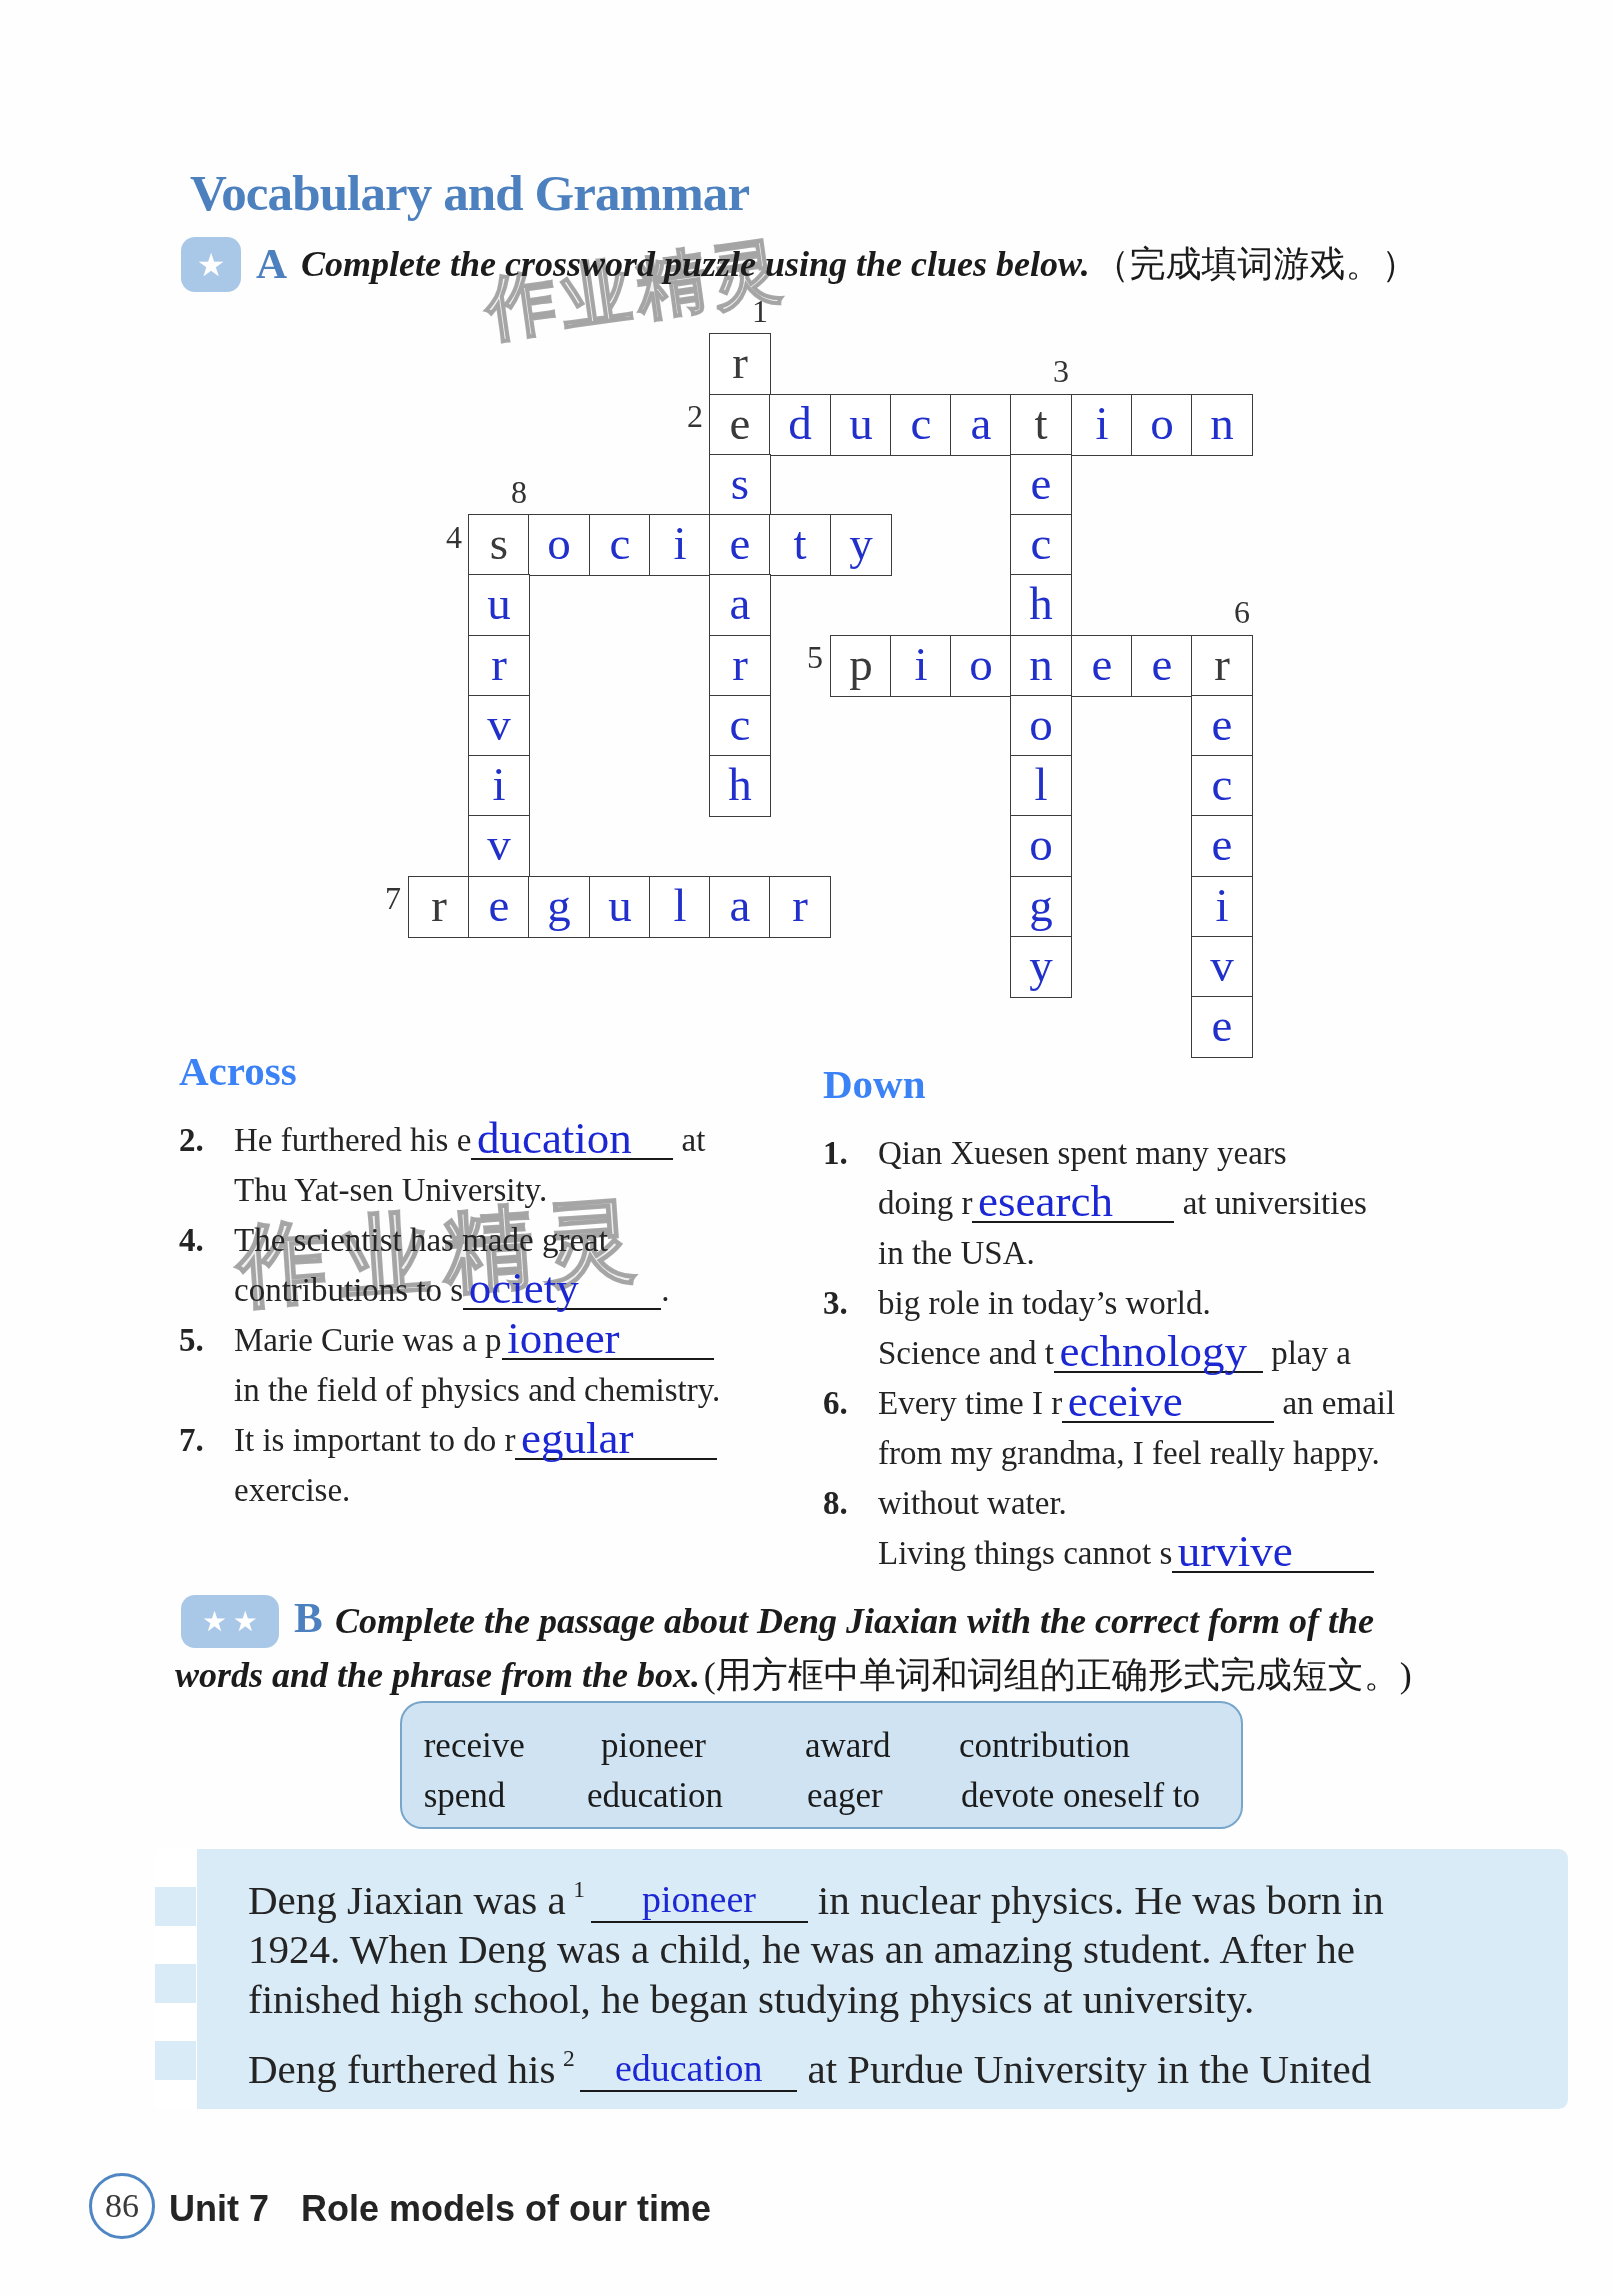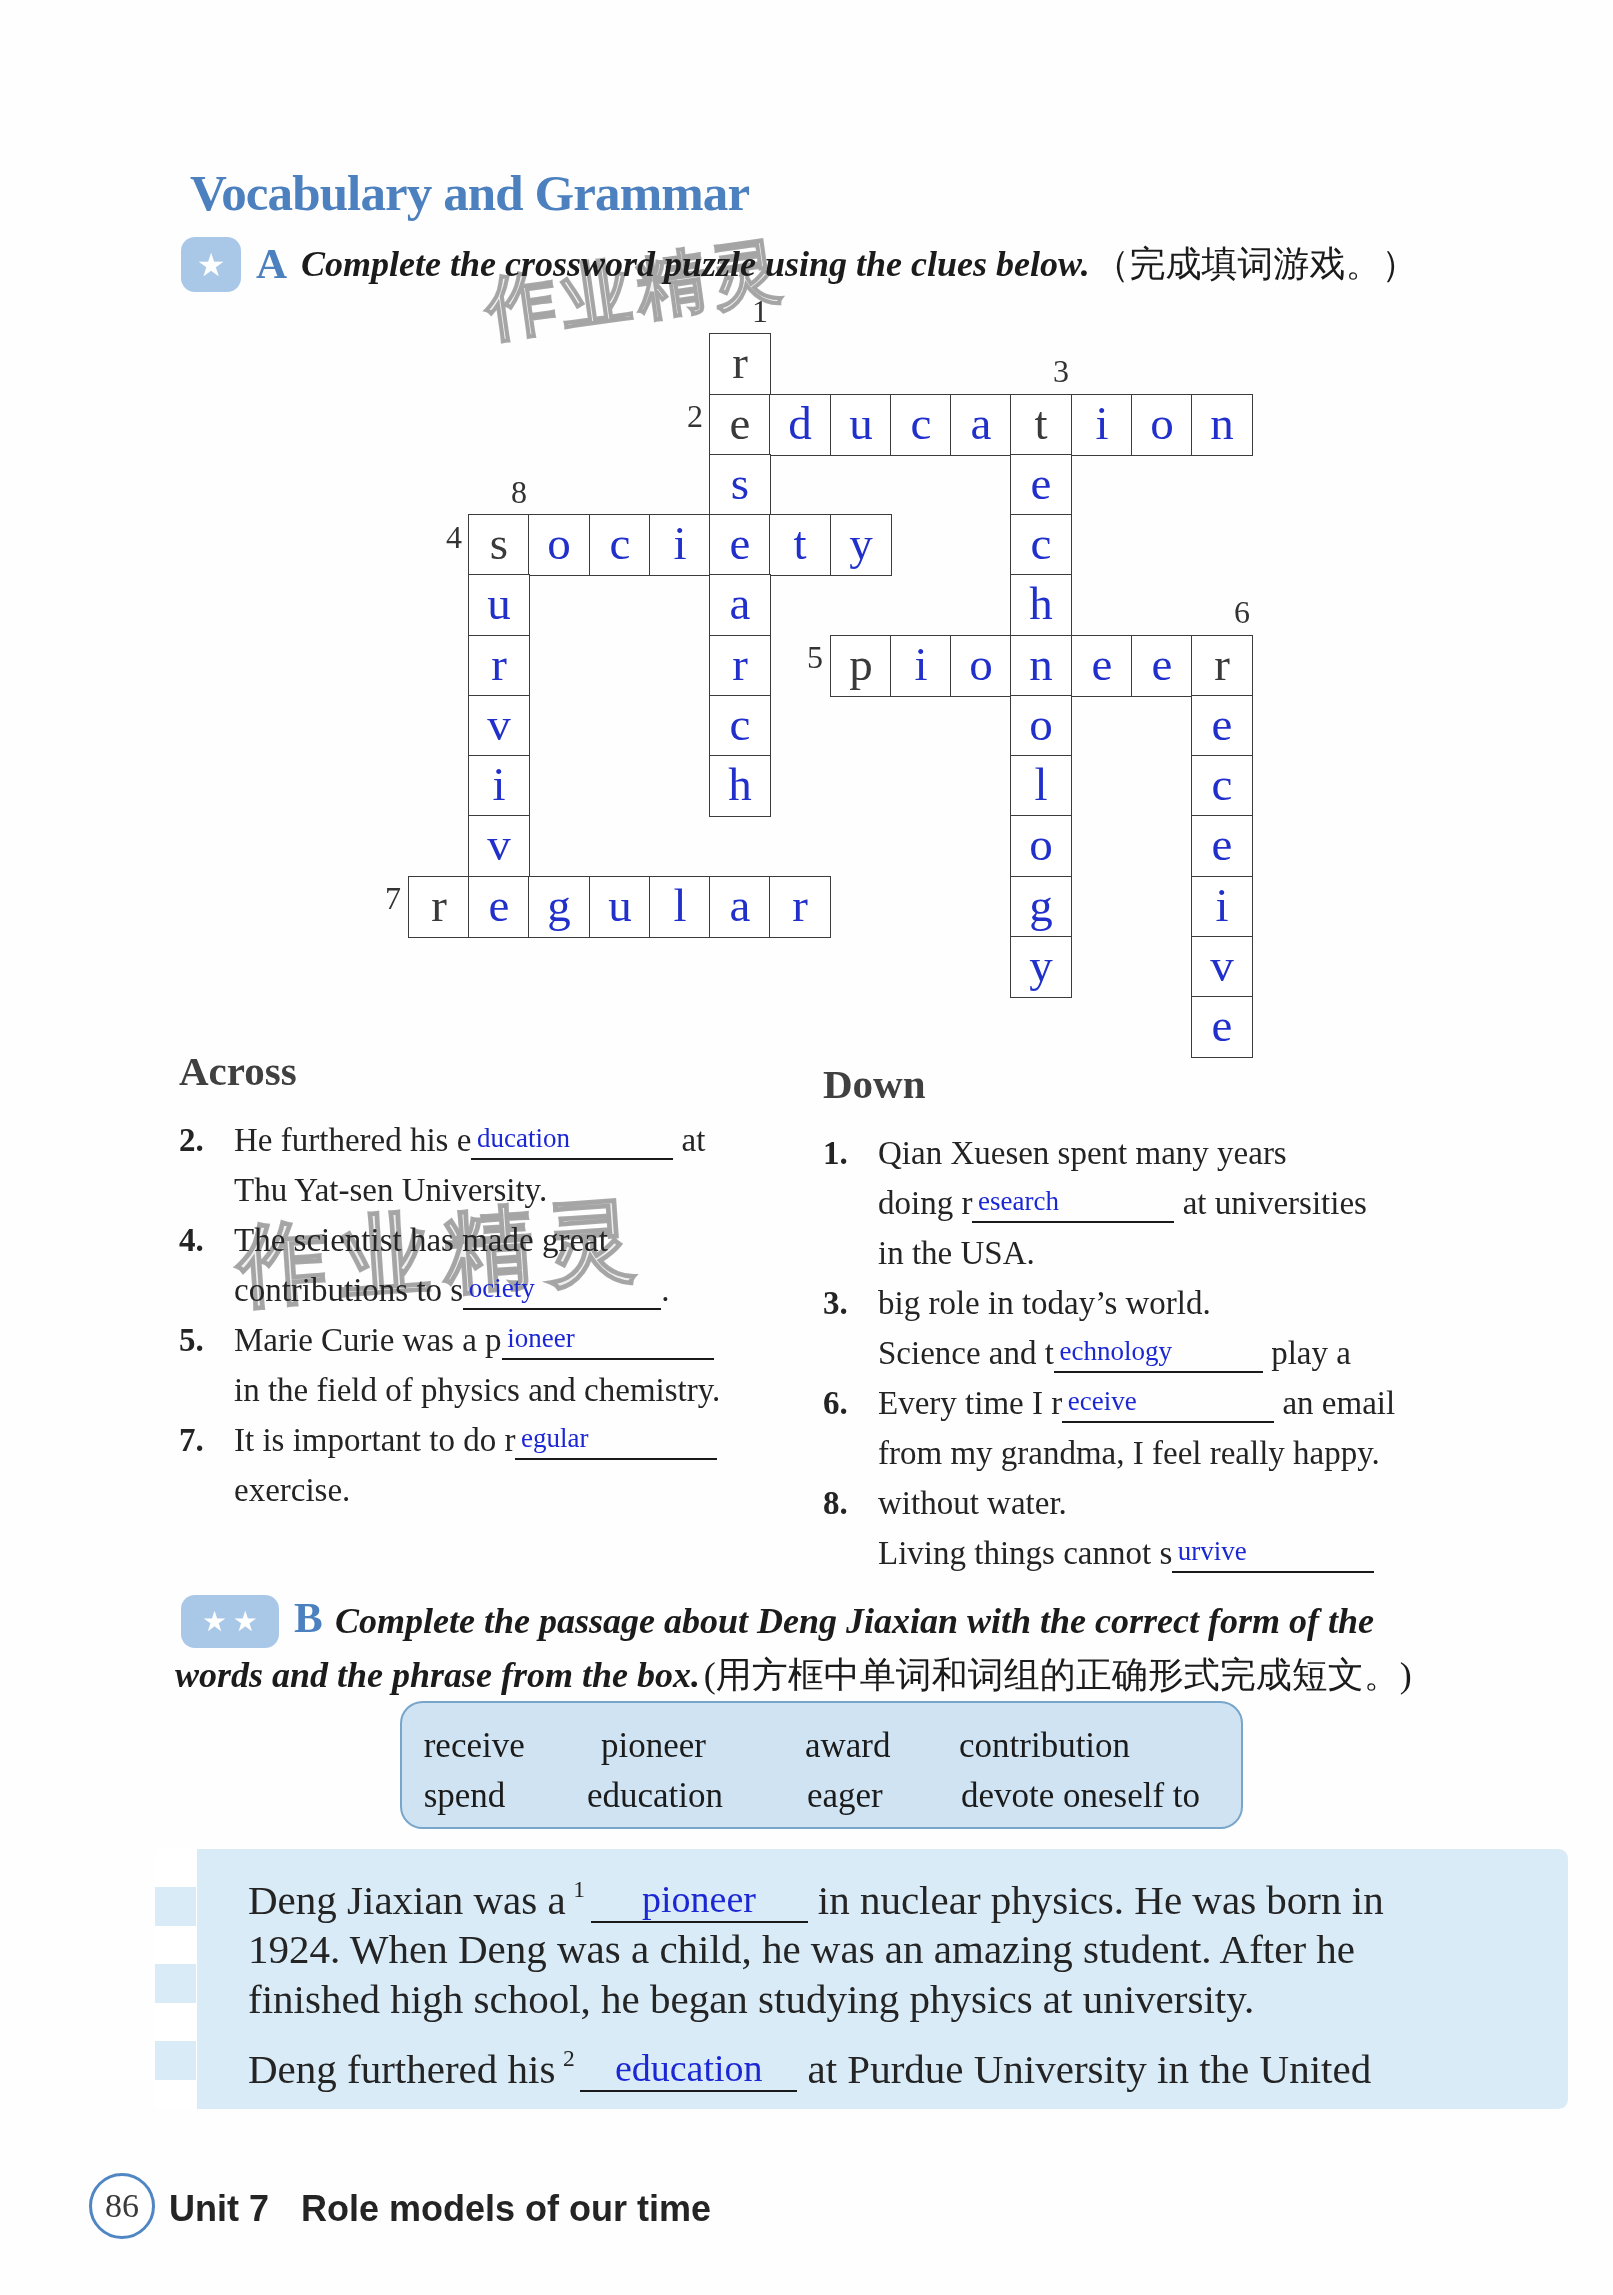--- a/index.html
+++ b/index.html
@@ -20,27 +20,27 @@
       font-family:"DejaVu Sans",sans-serif;font-weight:bold;white-space:nowrap;pointer-events:none;}
 
   
   .cell{position:absolute;width:62px;height:62px;box-sizing:border-box;border:1.9px solid #3c3c3c;
         background:#ffffff;display:flex;align-items:center;justify-content:center;
         font-size:47px;color:#2130cb;padding-bottom:3.8px;}
   .cell.given{color:#3a3a3a;}
   .cnum{position:absolute;font-size:32px;color:#333333;line-height:32px;text-align:right;}
 
   
-  .clue-heading{font-size:41px;font-weight:bold;color:#404040;text-align:center;}
+  .clue-heading{font-size:41px;font-weight:bold;color:#3b82f6;text-align:center;}
   .clues{display:block;}
   .clue{position:relative;padding-left:55px;}
   .clue .num{position:absolute;left:0;top:0;font-weight:bold;font-size:33px;line-height:50px;}
   .cline{height:50px;line-height:50px;white-space:nowrap;font-size:33px;}
   .blank{display:inline-block;position:relative;border-bottom:2.8px solid #1a1a1a;height:41px;vertical-align:-9.4px;}
-  .blank .ans{position:absolute;left:5.6px;bottom:0;color:#1c27d4;white-space:nowrap;font-size:27px;line-height:40px;}
+  .blank .ans{position:absolute;left:5.6px;bottom:0;color:#1c27d4;white-space:nowrap;font-size:45px;line-height:40px;}
   .blank.center .ans{left:50%;transform:translateX(-50%);font-size:38px;line-height:43px;}
   .sup{display:inline-block;font-size:23.5px;vertical-align:17px;line-height:0;margin:0 5.6px 0 7.5px;}
 
   
   #word-box{left:400px;top:1701px;width:843px;height:128px;background:#cfe3f2;
             border:2.8px solid #78a6cb;border-radius:22.6px;box-sizing:border-box;}
   .wb-word{position:absolute;font-size:35px;color:#1b1b1b;white-space:nowrap;}
 
   
   #passage-strip{left:155px;top:1849px;width:41px;height:260px;

